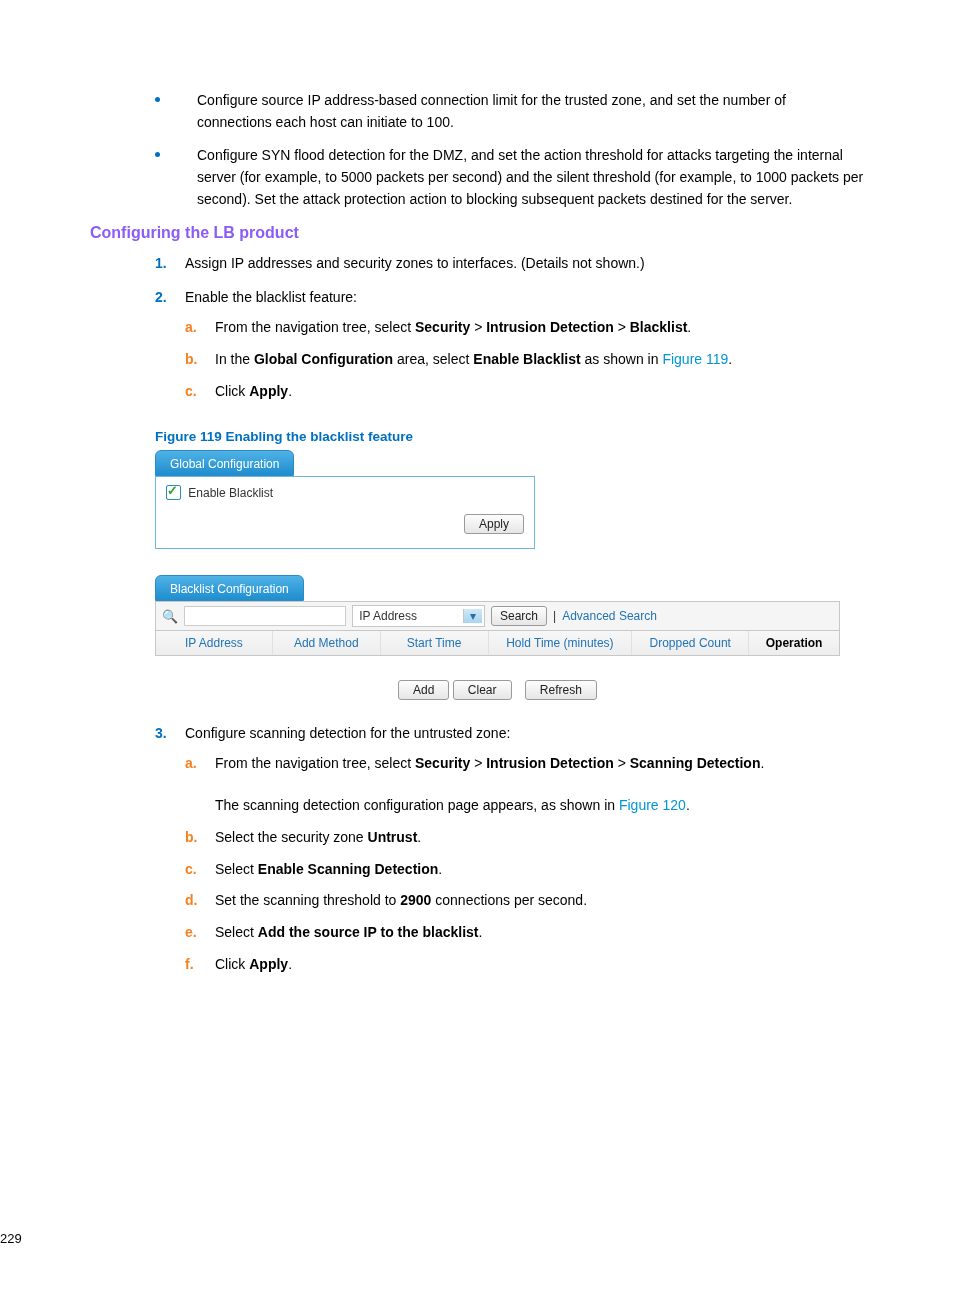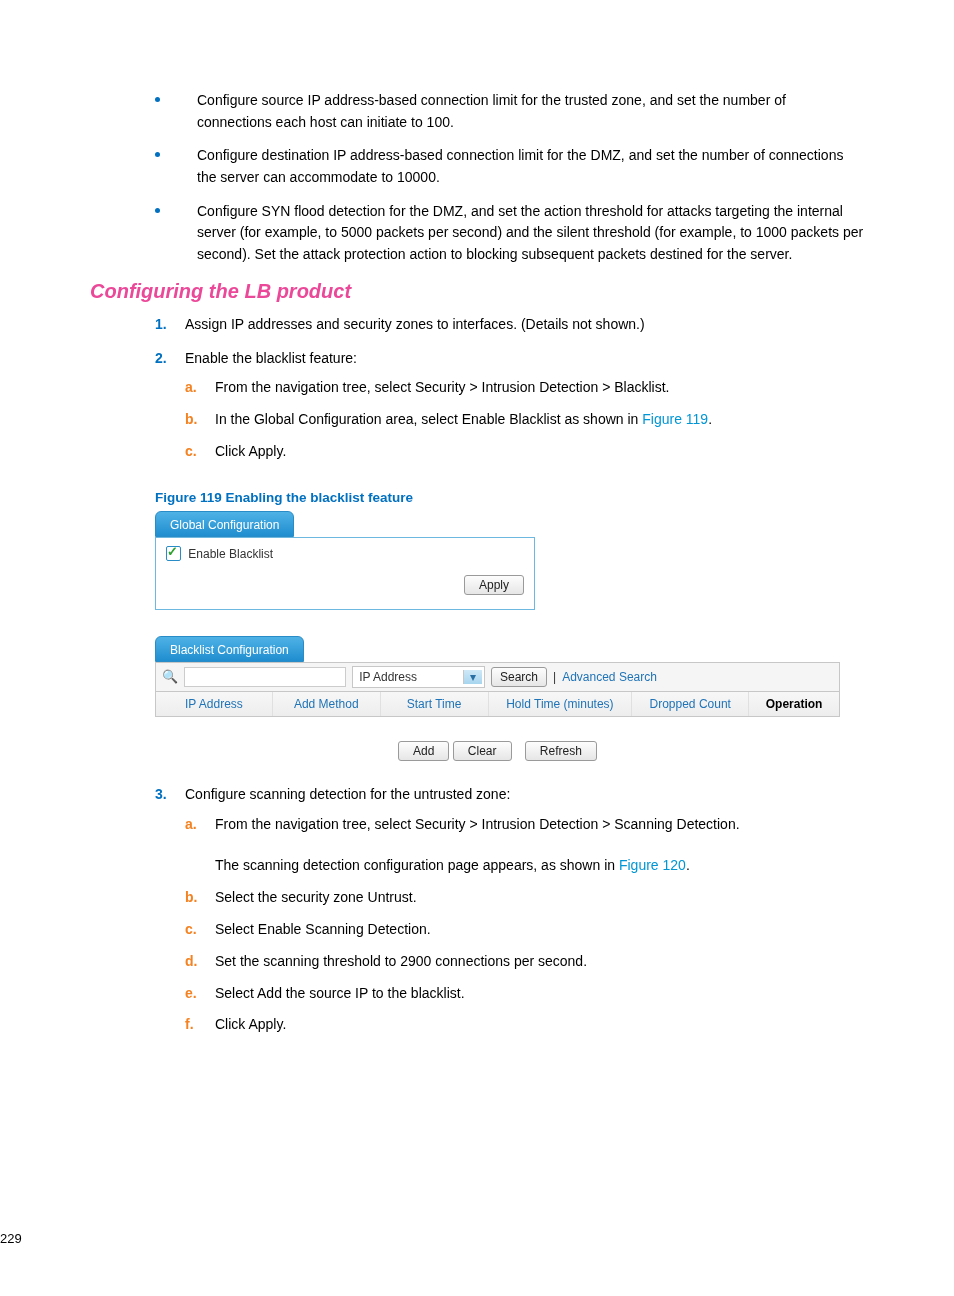--- a/index.html
+++ b/index.html
@@ -41,25 +41,24 @@
     content: "";
     position: absolute;
     left: 0;
     top: 7px;
     width: 5px;
     height: 5px;
     background: #0070c0;
     border-radius: 50%;
   }
   .h3 {
-    color: #ec4899;
-    font-size: 20px;
+    color: #8b5cf6;
+    font-size: 16px;
     font-weight: bold;
     margin: 14px 0 10px 0;
-    font-style: italic;
   }
   ol.num {
     list-style: none;
     padding: 0;
     margin: 0 0 0 65px;
   }
   ol.num > li {
     position: relative;
     padding-left: 30px;
     margin-bottom: 10px;
@@ -87,21 +86,21 @@
     left: 0;
     color: #f58220;
     font-weight: bold;
   }
   .fig-caption {
     color: #0070c0;
     font-weight: bold;
     font-size: 13.5px;
     margin: 26px 0 6px 65px;
   }
-  b { font-weight: normal; }
+  b { font-weight: bold; }
   .link { color: #0096d6; }
 
   
   .figure119 {
     margin-left: 65px;
     width: 685px;
     font-family: Tahoma, Arial, sans-serif;
     font-size: 12px;
     color: #333;
   }
@@ -209,21 +208,20 @@
   .space-below { height: 26px; }
   .adv { color: #1f73b7; }
 </style>
 </head>
 <body>
 
 <div class="page">
 
   <ul class="bullets">
     <li>Configure source IP address-based connection limit for the trusted zone, and set the number of connections each host can initiate to 100.</li>
-    <li>Configure destination IP address-based connection limit for the DMZ, and set the number of connections the server can accommodate to 10000.</li>
     <li>Configure SYN flood detection for the DMZ, and set the action threshold for attacks targeting the internal server (for example, to 5000 packets per second) and the silent threshold (for example, to 1000 packets per second). Set the attack protection action to blocking subsequent packets destined for the server.</li>
   </ul>
 
   <div class="h3">Configuring the LB product</div>
 
   <ol class="num">
     <li>
       <span class="marker">1.</span>
       <span>Assign IP addresses and security zones to interfaces. (Details not shown.)</span>
     </li>

